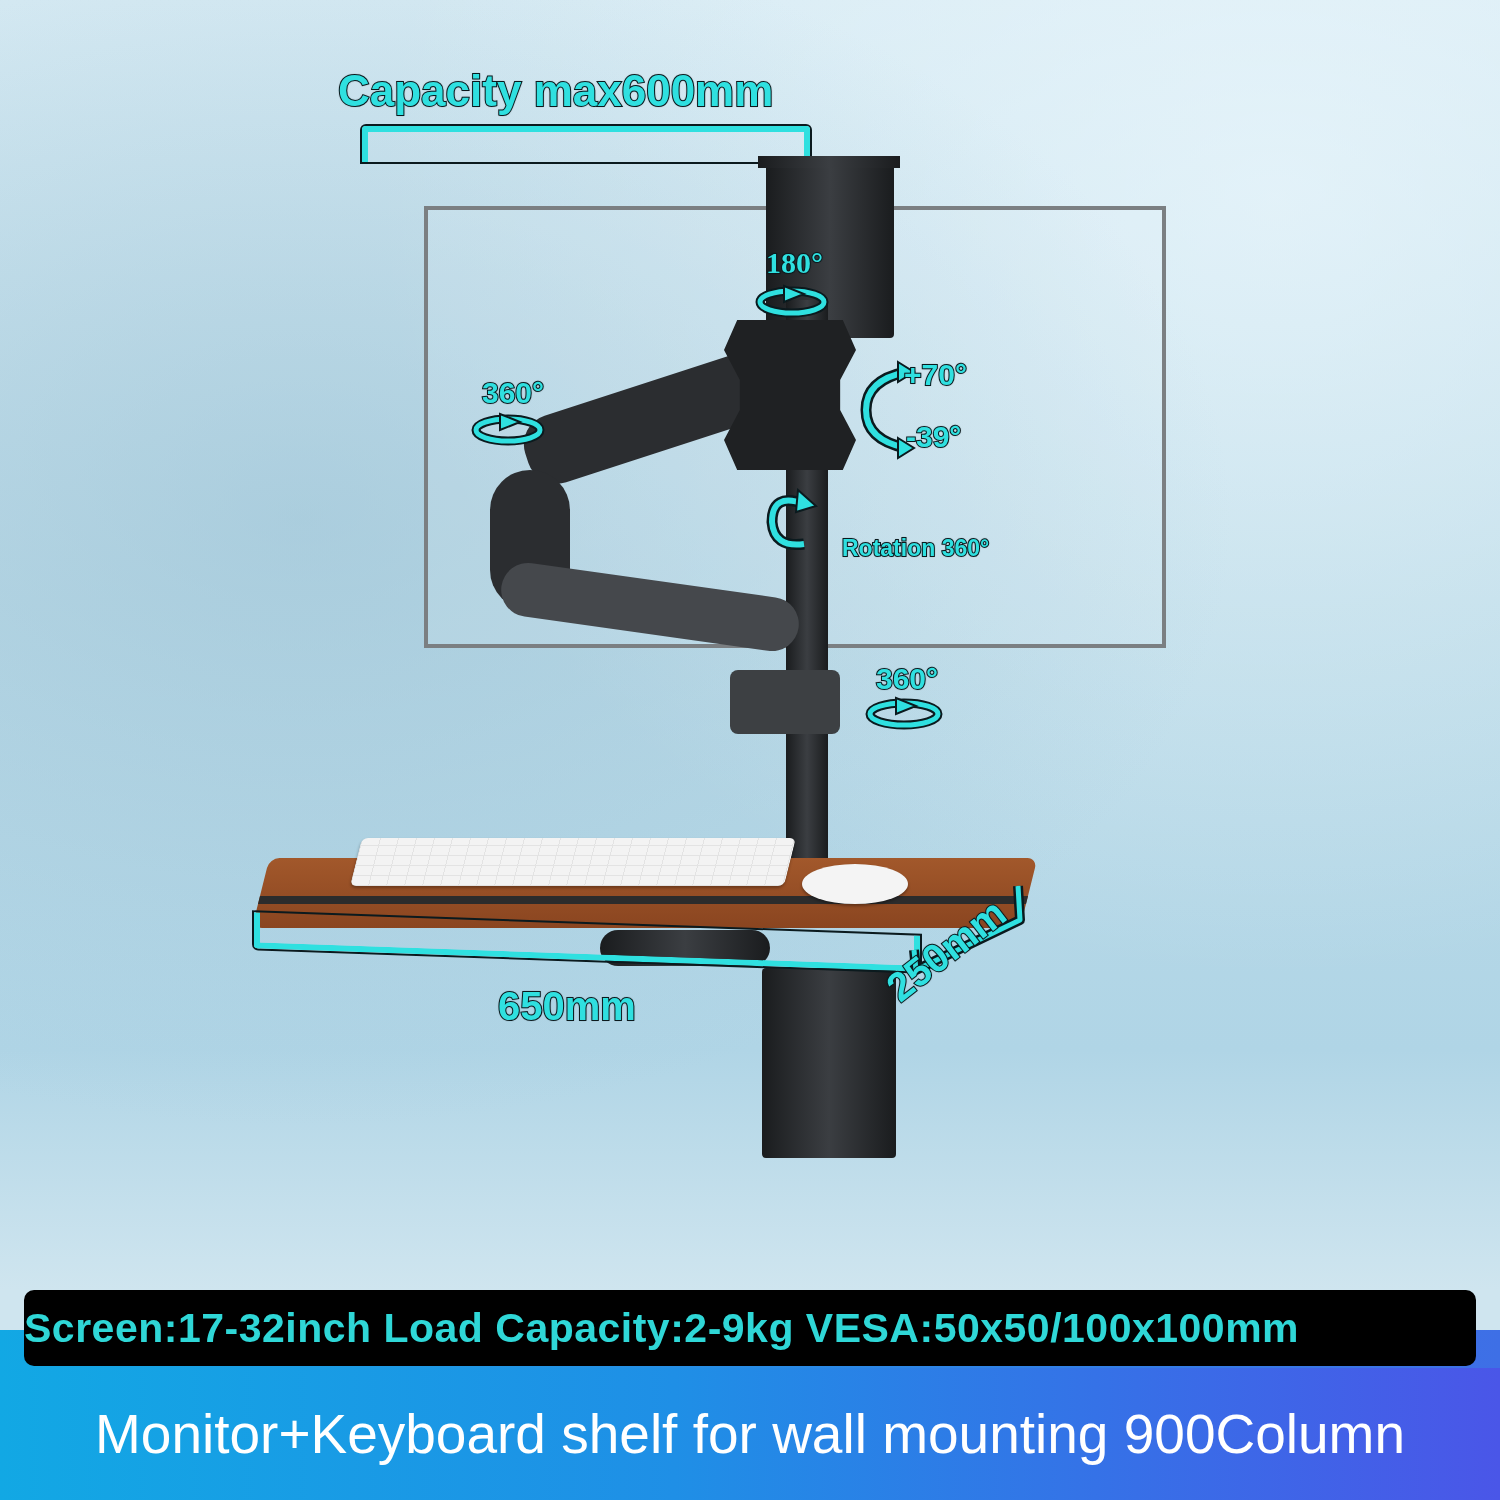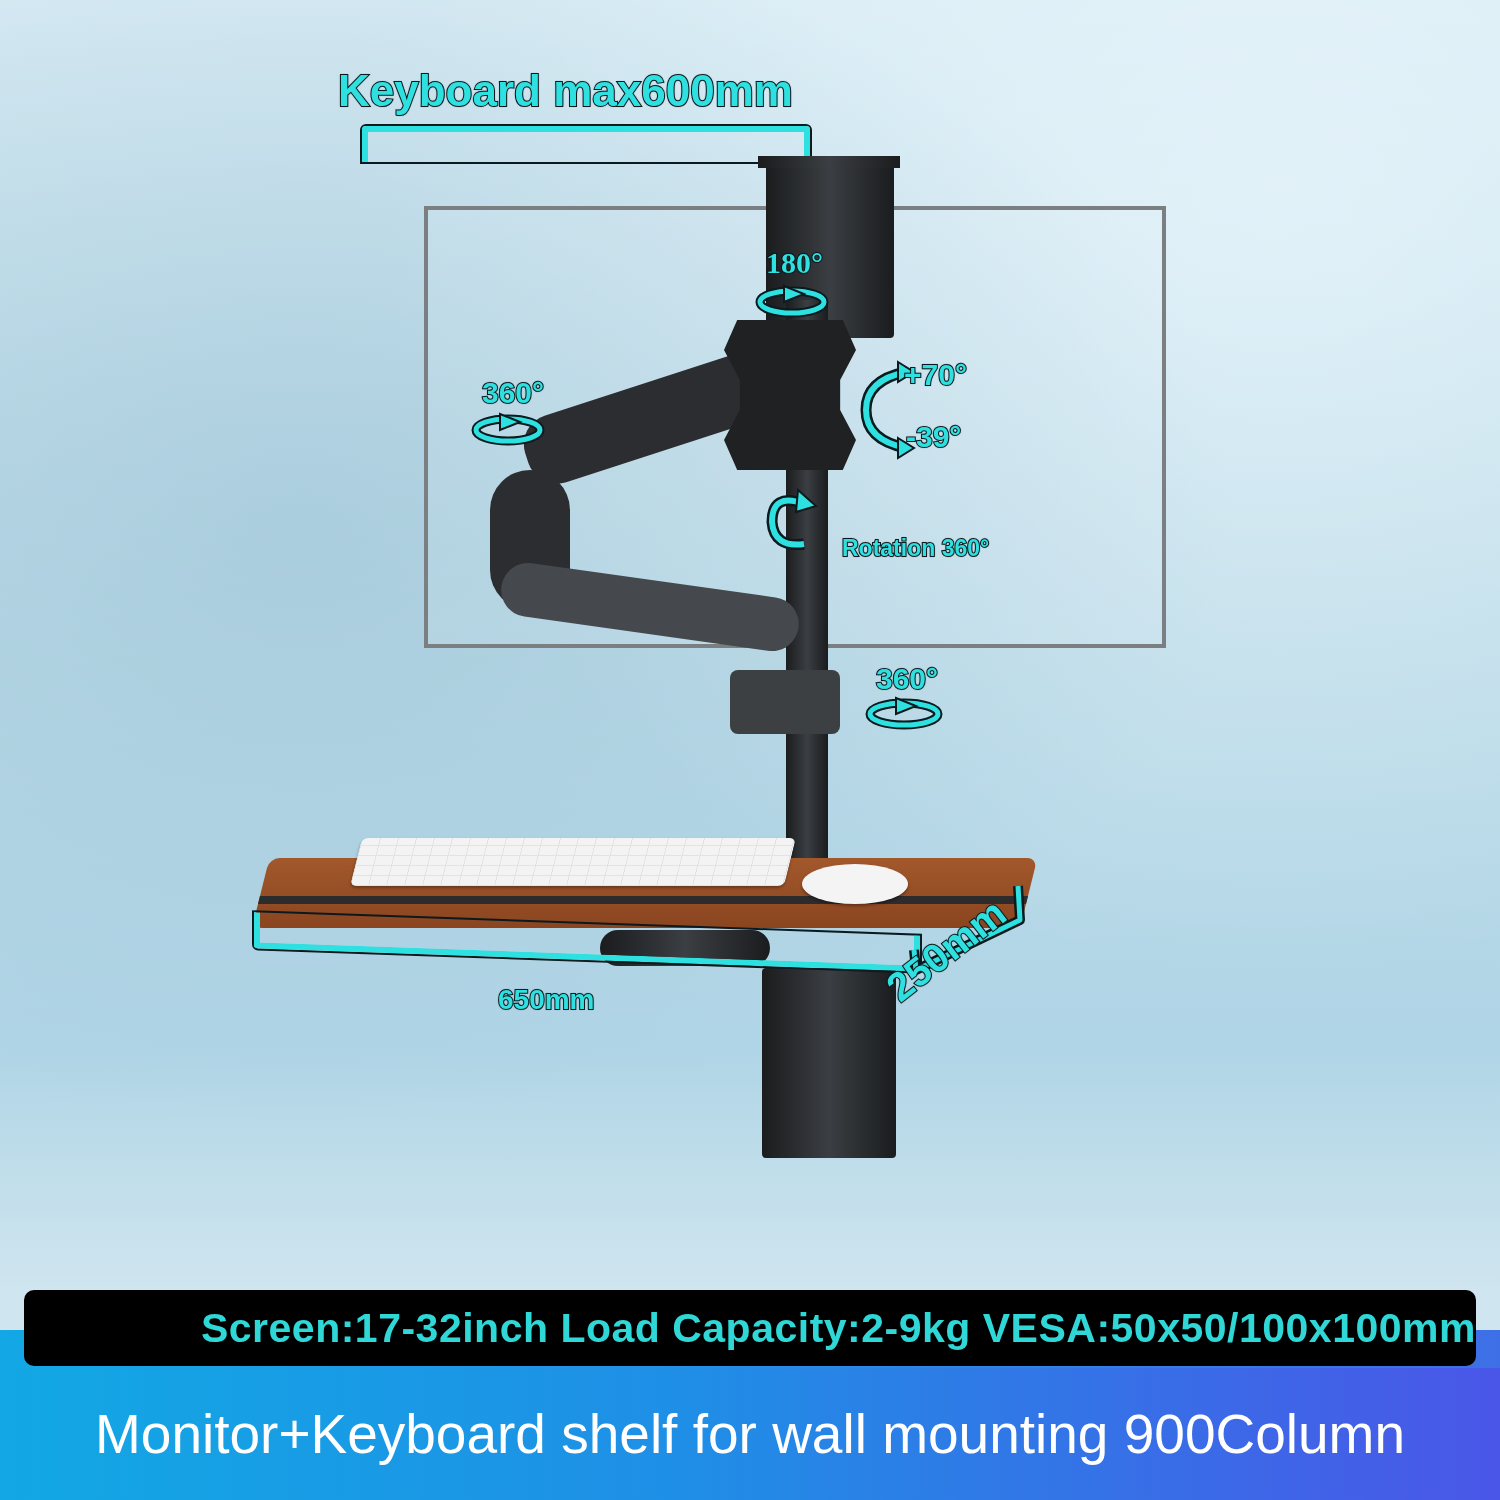--- a/index.html
+++ b/index.html
@@ -19,35 +19,35 @@
 .shelf-stripe{position:absolute;left:0;right:0;top:38px;height:8px;background:#2c2c2c;}
 .keyboard{position:absolute;left:356px;top:838px;width:434px;height:48px;border-radius:6px;background:#f3f3f3;
 transform:skewX(-14deg);box-shadow:0 2px 3px rgba(0,0,0,0.3);
 background-image:repeating-linear-gradient(90deg,#e3e3e3 0 1px,transparent 1px 18px),
 repeating-linear-gradient(0deg,#e3e3e3 0 1px,transparent 1px 10px);}
 .mouse{position:absolute;left:802px;top:864px;width:106px;height:40px;border-radius:50%;background:#f4f4f4;box-shadow:0 2px 3px rgba(0,0,0,0.35);}
 .arm{position:absolute;background:#2b2d30;border-radius:30px;}
 .vesa{position:absolute;left:724px;top:320px;width:132px;height:150px;background:#1f2123;
 clip-path:polygon(10% 0,90% 0,100% 20%,88% 40%,88% 60%,100% 80%,90% 100%,10% 100%,0 80%,12% 60%,12% 40%,0 20%);}
 .spec-bar{position:absolute;left:24px;top:1290px;width:1452px;height:76px;background:#000;border-radius:10px;
-display:flex;align-items:center;justify-content:flex-end;}
+display:flex;align-items:center;justify-content:flex-start;}
 .spec-text{color:#2fd7d7;font-weight:bold;font-size:41px;letter-spacing:0.5px;}
 .footer{position:absolute;left:0;top:1368px;width:1500px;height:132px;
 background:linear-gradient(90deg,#12a8e4 0%,#1f8fe6 45%,#4a56e8 100%);
 display:flex;align-items:center;justify-content:center;}
 .footer-title{color:#fff;font-weight:normal;font-size:55px;}
 .footer-top{position:absolute;left:0;top:1330px;width:1500px;height:40px;background:linear-gradient(90deg,#12a8e4,#3e6fe6);}
 .icon{position:absolute;}
 </style>
 </head>
 <body>
 
 <div class="wallshade"></div>
 
-<div class="outline" style="left:338px;top:66px;font-size:44px;">Keyboard max600mm</div>
+<div class="outline" style="left:338px;top:66px;font-size:44px;">Capacity max600mm</div>
 <div class="bracket" style="left:362px;top:126px;width:436px;height:30px;border-bottom:none;border-radius:4px 4px 0 0;"></div>
 
 <div class="monitor"></div>
 
 <div class="pole" style="left:766px;top:162px;width:128px;height:176px;border-radius:4px;"></div>
 <div class="pole" style="left:758px;top:156px;width:142px;height:12px;"></div>
 
 <div class="pole" style="left:786px;top:300px;width:42px;height:580px;"></div>
 
 <div class="pole" style="left:762px;top:968px;width:134px;height:190px;border-radius:4px;"></div>
@@ -97,21 +97,21 @@
 </svg>
 
 <div class="shelf">
   <div class="shelf-stripe"></div>
 </div>
 <div class="pole" style="left:600px;top:930px;width:170px;height:36px;border-radius:18px;"></div>
 <div class="keyboard"></div>
 <div class="mouse"></div>
 
 <div class="bracket" style="left:254px;top:924px;width:654px;height:30px;border-top:none;border-radius:0 0 4px 4px;transform:skewY(2deg);"></div>
-<div class="outline" style="left:498px;top:984px;font-size:28px;">650mm</div>
+<div class="outline" style="left:498px;top:984px;font-size:40px;">650mm</div>
 <svg class="icon" style="left:900px;top:880px;" width="130" height="100" viewBox="0 0 130 100">
   <path d="M118 6 L120 40 L16 90 L14 70" fill="none" stroke="#0b1a1e" stroke-width="10" stroke-linejoin="round"></path>
   <path d="M118 6 L120 40 L16 90 L14 70" fill="none" stroke="#2fe0e0" stroke-width="5" stroke-linejoin="round"></path>
 </svg>
 <div class="outline" style="left:892px;top:970px;font-size:40px;transform:rotate(-38deg);transform-origin:left center;">250mm</div>
 
 <div class="footer-top"></div>
 <div class="spec-bar">
   <span class="spec-text">Screen:17-32inch Load Capacity:2-9kg VESA:50x50/100x100mm</span>
 </div>

